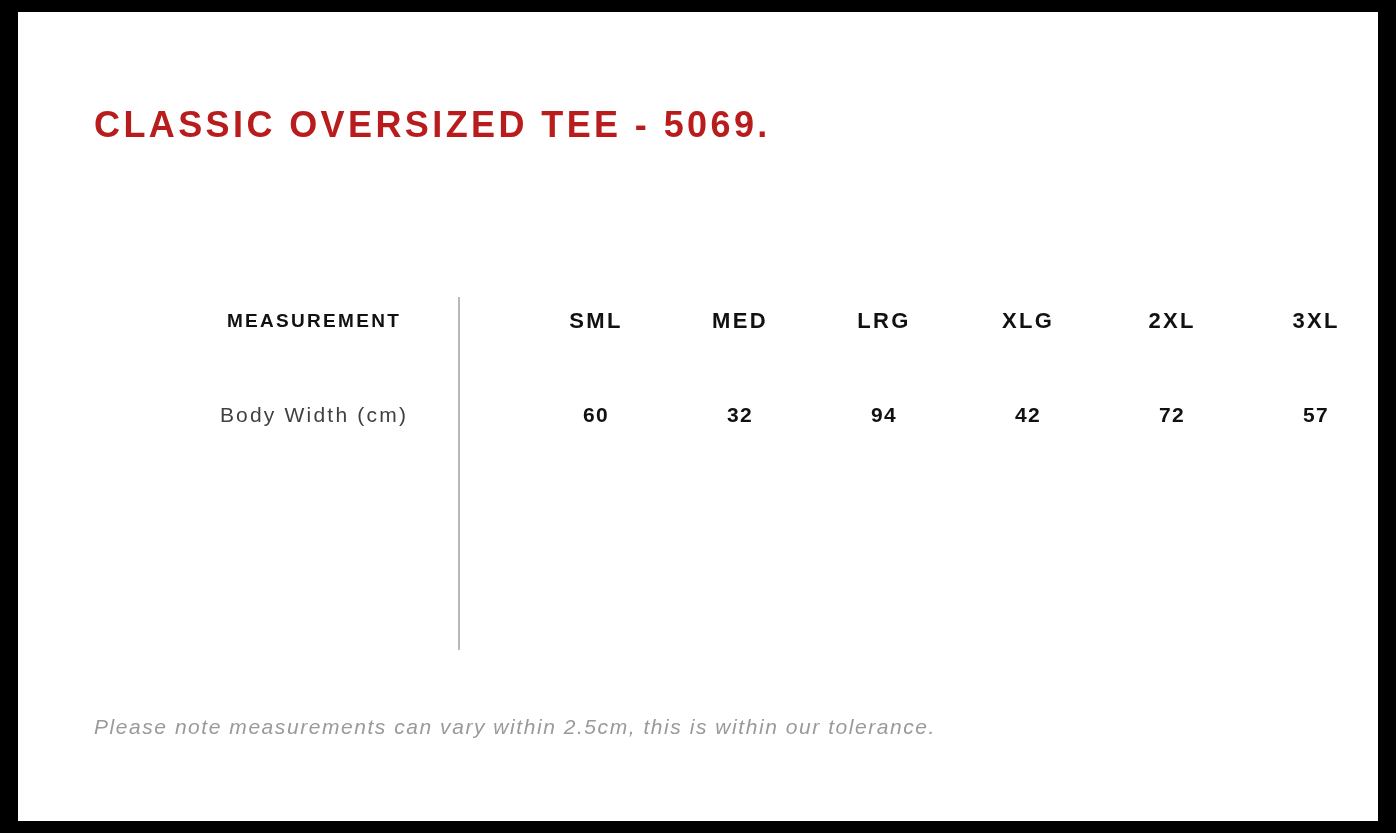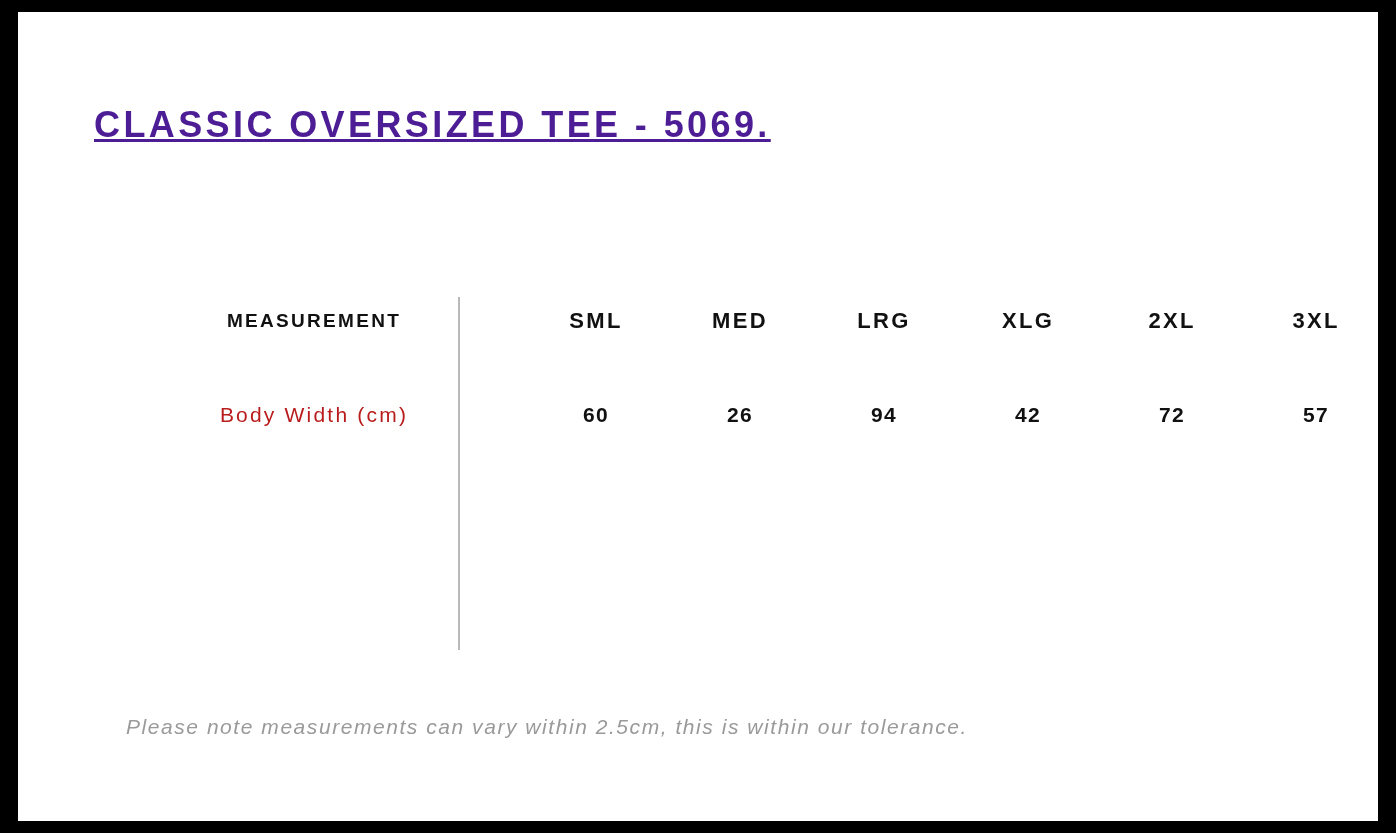--- a/index.html
+++ b/index.html
@@ -22,23 +22,22 @@
     background: #ffffff;
     box-sizing: border-box;
   }
   .title {
     position: absolute;
     left: 76px;
     top: 92px;
     font-size: 36px;
     font-weight: bold;
     letter-spacing: 3.4px;
-    color: #4c1d95;
+    color: #b91c1c;
     white-space: nowrap;
-    text-decoration: underline;
   }
   .table-wrap {
     position: absolute;
     left: 86px;
     top: 262px;
     width: 1220px;
   }
   table.size-table {
     border-collapse: collapse;
     width: 1220px;
@@ -67,21 +66,21 @@
   th.size-head {
     font-size: 22px;
     font-weight: bold;
     letter-spacing: 2.3px;
     color: #111111;
   }
   td.row-label {
     font-size: 21px;
     font-weight: normal;
     letter-spacing: 2.2px;
-    color: #b91c1c;
+    color: #404040;
   }
   td.value {
     font-size: 21px;
     font-weight: bold;
     letter-spacing: 1.2px;
     color: #111111;
   }
   .divider {
     position: absolute;
     left: 440px;
@@ -92,21 +91,20 @@
   }
   .note {
     position: absolute;
     left: 76px;
     top: 703px;
     font-size: 21px;
     font-style: italic;
     letter-spacing: 1.55px;
     color: #9a9a9a;
     white-space: nowrap;
-    margin-left: 32px;
   }
 </style>
 </head>
 <body>
 
 <div class="page">
 
   <div class="title">CLASSIC OVERSIZED TEE - 5069.</div>
 
   <div class="divider"></div>
@@ -130,21 +128,21 @@
           <th class="size-head">LRG</th>
           <th class="size-head">XLG</th>
           <th class="size-head">2XL</th>
           <th class="size-head">3XL</th>
         </tr>
       </thead>
       <tbody>
         <tr>
           <td class="row-label">Body Width (cm)</td>
           <td class="value">60</td>
-          <td class="value">26</td>
+          <td class="value">32</td>
           <td class="value">94</td>
           <td class="value">42</td>
           <td class="value">72</td>
           <td class="value">57</td>
         </tr>
       </tbody>
     </table>
   </div>
 
   <div class="note">Please note measurements can vary within 2.5cm, this is within our tolerance.</div>

